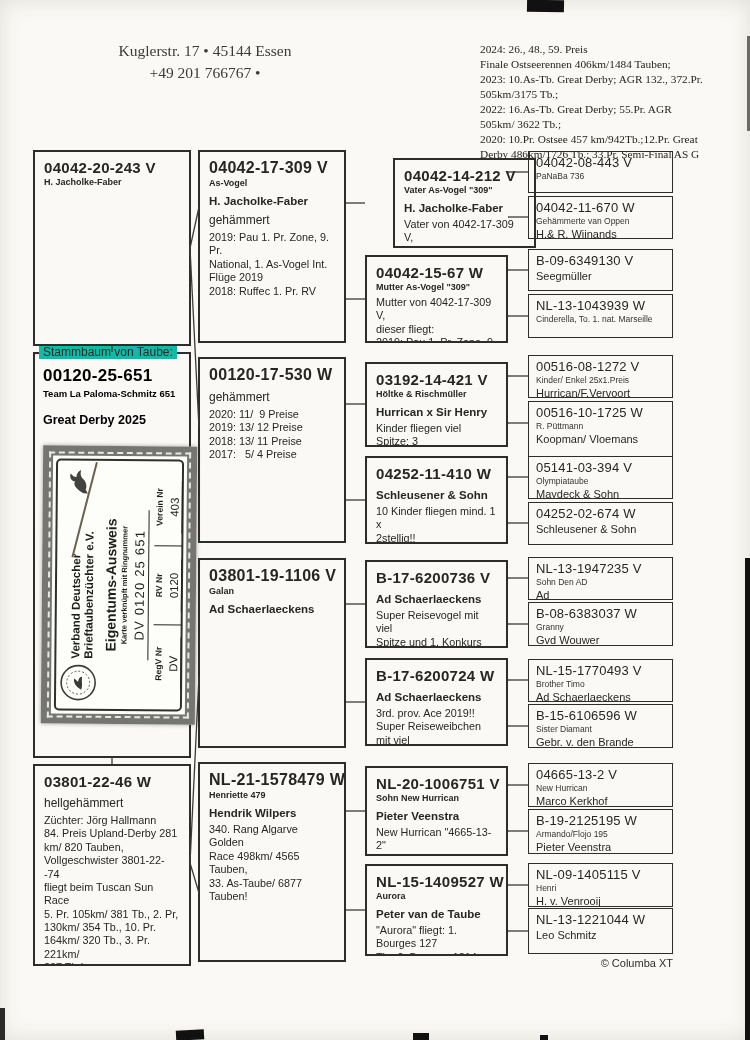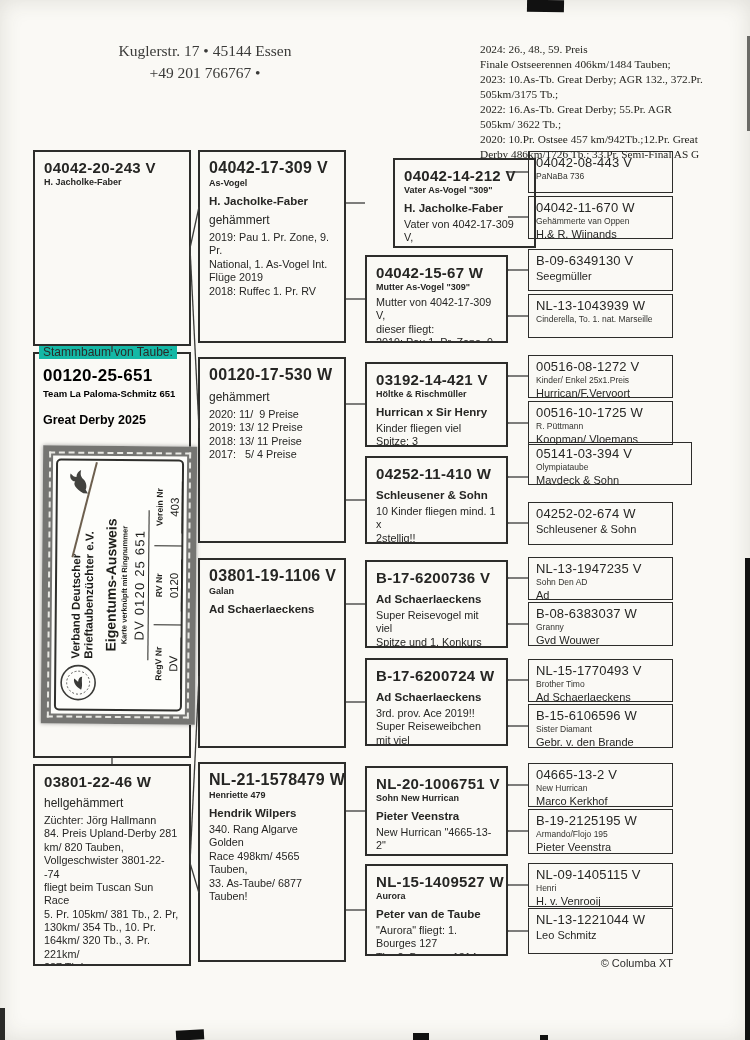--- a/index.html
+++ b/index.html
@@ -290,26 +290,26 @@
       </div>
       <div class="pbox g4" style="left: 528px; top: 294px; width: 145px; height: 44px;">
         <div class="l-ring">NL-13-1043939 W</div>
         <div class="l-sub">Cinderella, To. 1. nat. Marseille</div>
       </div>
       <div class="pbox g4" style="left: 528px; top: 355px; width: 145px; height: 43px;">
         <div class="l-ring">00516-08-1272 V</div>
         <div class="l-sub">Kinder/ Enkel 25x1.Preis</div>
         <div class="l-name">Hurrican/F.Vervoort</div>
       </div>
-      <div class="pbox g4" style="left: 528px; top: 401px; width: 145px; height: 44px;">
+      <div class="pbox g4" style="left: 528px; top: 401px; width: 145px; height: 56px;">
         <div class="l-ring">00516-10-1725 W</div>
         <div class="l-sub">R. Püttmann</div>
         <div class="l-name">Koopman/ Vloemans</div>
       </div>
-      <div class="pbox g4" style="left: 528px; top: 442px; width: 164px; height: 43px;">
+      <div class="pbox g4" style="left: 528px; top: 456px; width: 145px; height: 43px;">
         <div class="l-ring">05141-03-394 V</div>
         <div class="l-sub">Olympiataube</div>
         <div class="l-name">Maydeck &amp; Sohn</div>
       </div>
       <div class="pbox g4" style="left: 528px; top: 502px; width: 145px; height: 43px;">
         <div class="l-ring">04252-02-674 W</div>
         <div class="l-name">Schleusener &amp; Sohn</div>
       </div>
       <div class="pbox g4" style="left: 528px; top: 557px; width: 145px; height: 43px;">
         <div class="l-ring">NL-13-1947235 V</div>

